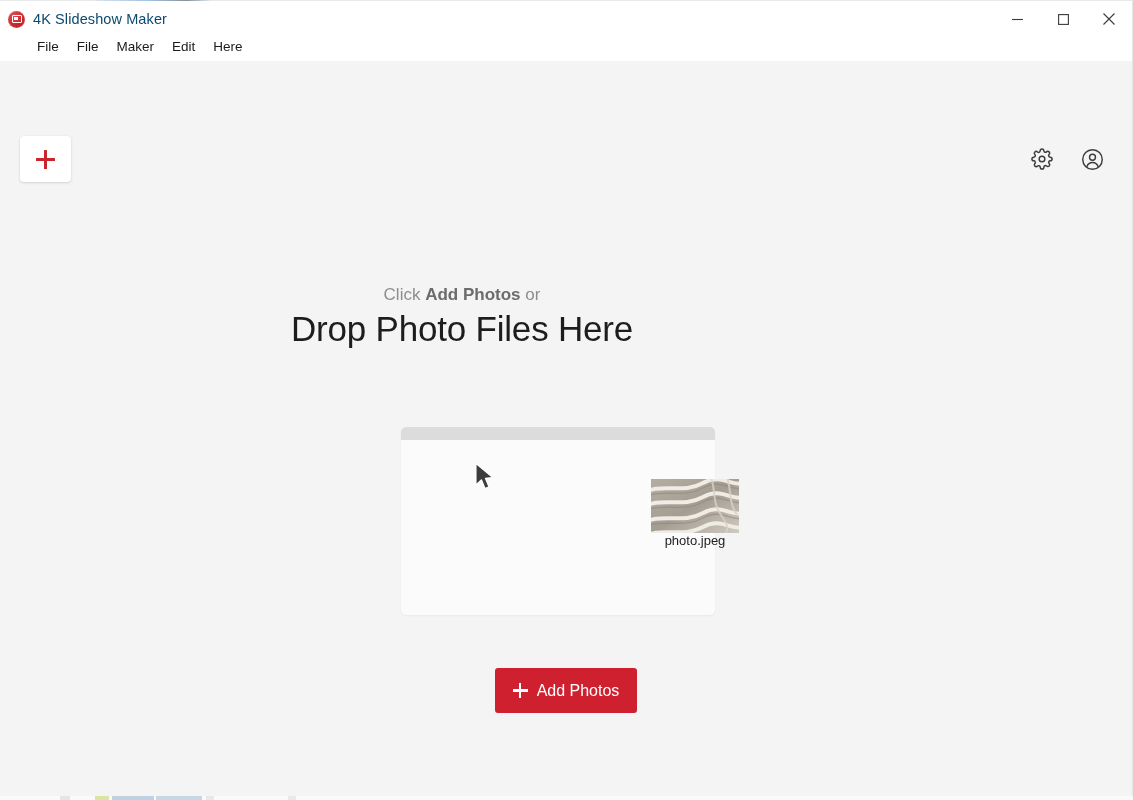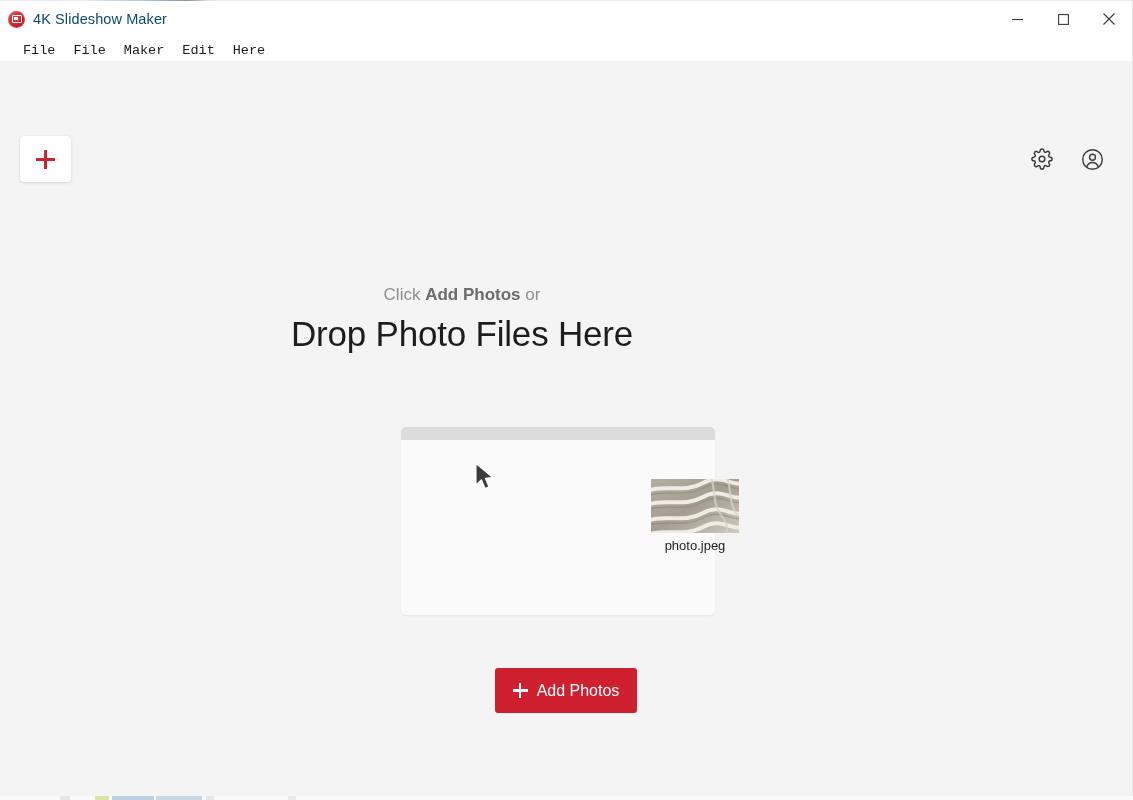--- a/index.html
+++ b/index.html
@@ -134,24 +134,23 @@
     align-items: center;
     justify-content: center;
   }
   .wc svg { display: block; }
 
   
   .menubar {
     height: 24px;
     flex: 0 0 24px;
     display: flex;
-    align-items: flex-end;
-    padding-left: 14px;
-    background: #ffffff;
-    font-family: Liberation Mono, monospace;
+    align-items: flex-start;
+    padding-left: 28px;
+    background: #ffffff;
   }
   .menu-item {
     font-size: 13.5px;
     color: #1b1b1b;
     padding: 2px 9px;
     white-space: nowrap;
     line-height: 16px;
   }
 
   
@@ -220,21 +219,20 @@
     font-size: 17px;
     color: #8e8e8e;
     line-height: 24px;
     white-space: nowrap;
   }
   .sub-line b {
     color: #6c6c6c;
     font-weight: bold;
   }
   .main-line {
-    margin-top: 5px;
     font-size: 35px;
     color: #1d1d1d;
     font-weight: normal;
     line-height: 44px;
     letter-spacing: -0.2px;
     white-space: nowrap;
   }
 
   
   .illus {
@@ -273,21 +271,20 @@
   }
   .drag-thumb {
     width: 88px;
     height: 54px;
     overflow: hidden;
     position: relative;
     background: #a9a49b;
   }
   .drag-thumb svg { display: block; width: 88px; height: 54px; }
   .drag-label {
-    margin-top: 5px;
     font-size: 13px;
     color: #1d1d1d;
     line-height: 16px;
     white-space: nowrap;
   }
 
   .cursor-arrow {
     position: absolute;
     left: 73px;
     top: 35px;

